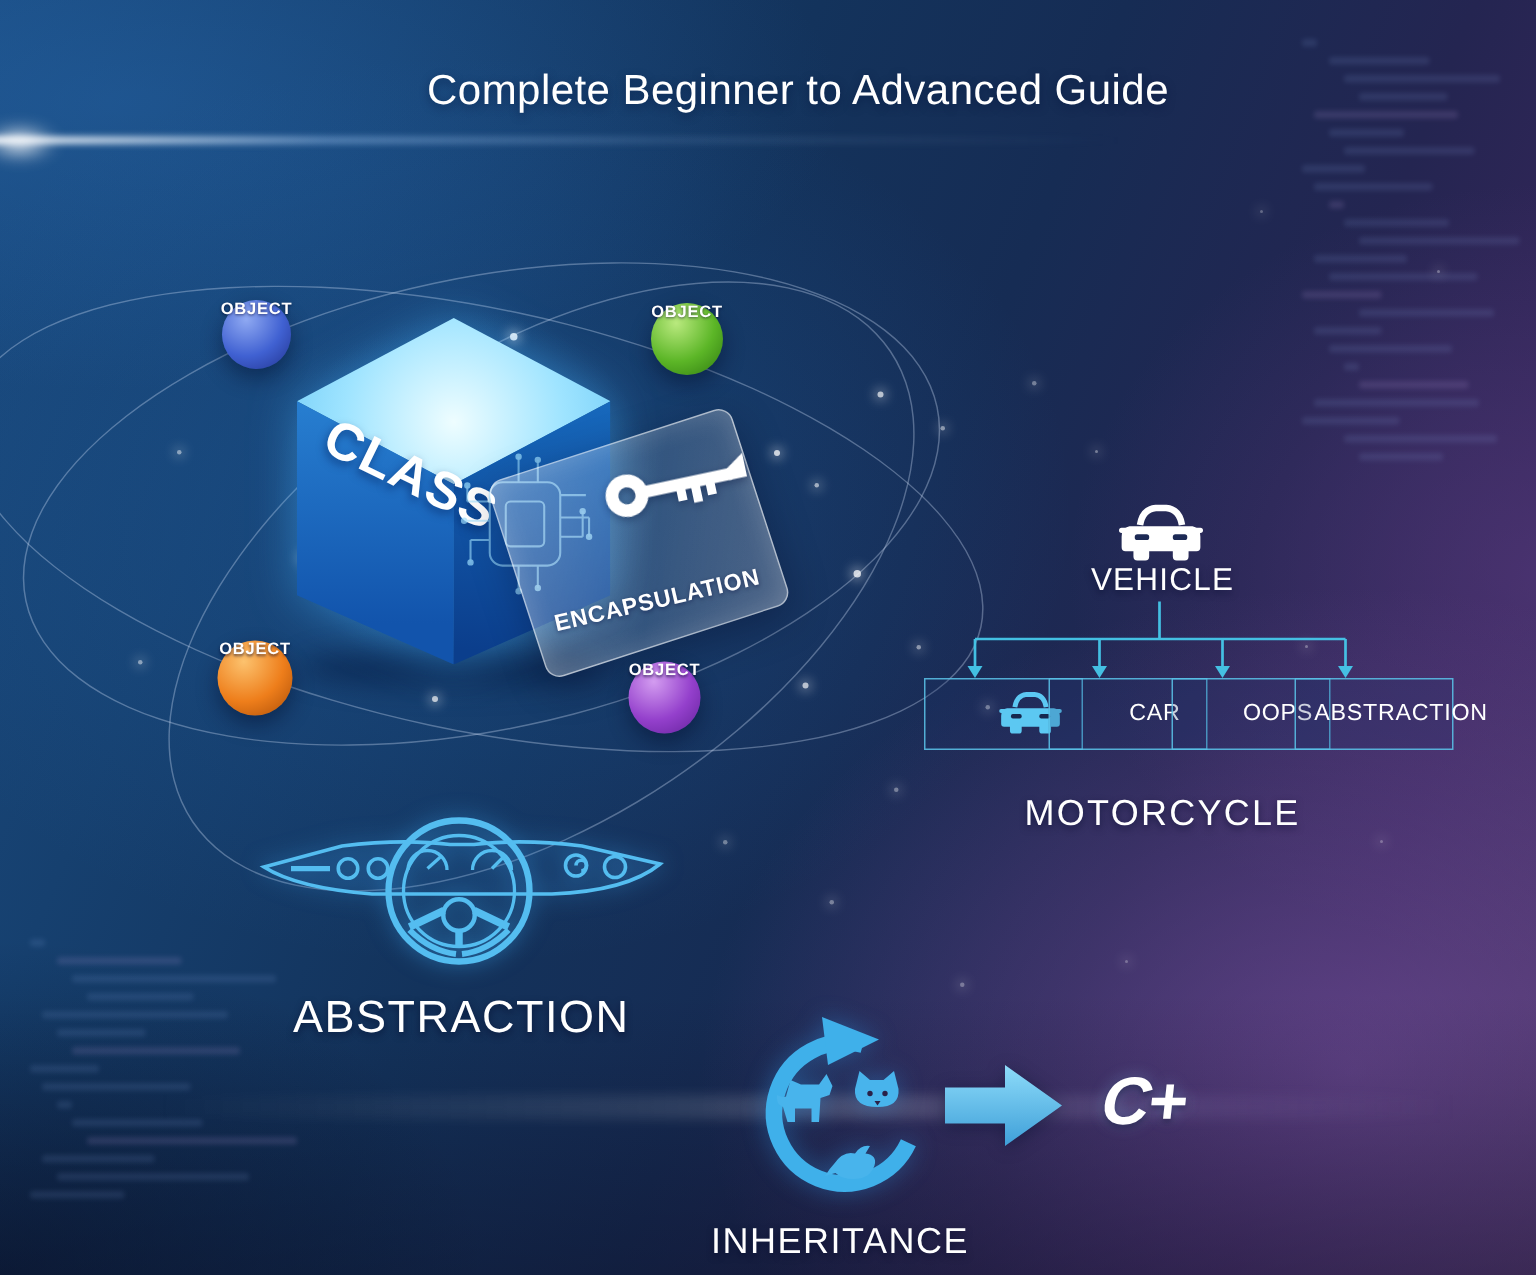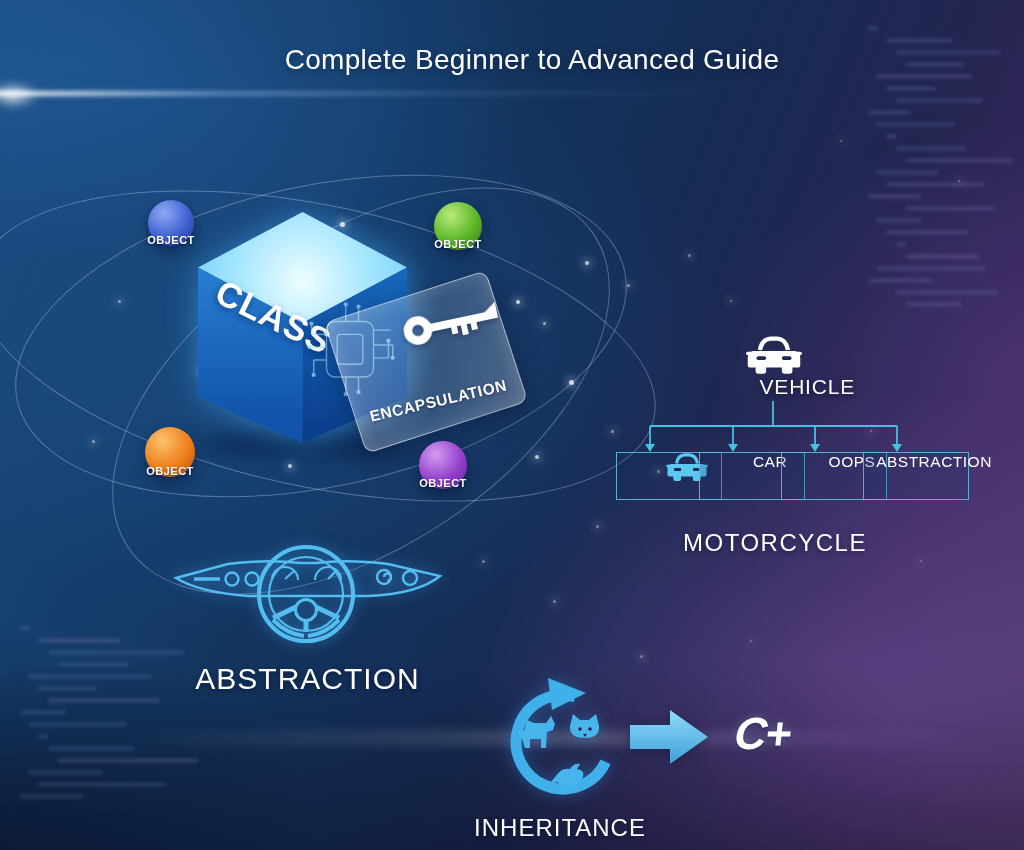--- a/index.html
+++ b/index.html
@@ -56,45 +56,45 @@
   .face-right{clip-path:polygon(50% 48%,100% 24%,100% 80%,50% 100%);
     background:linear-gradient(160deg, rgba(120,220,255,0.5), rgba(120,220,255,0) 38%),
                linear-gradient(185deg,#1b76cc 0%,#0b3e8c 92%);}
   .cube-shadow{left:200px;top:432px;width:200px;height:26px;border-radius:50%;
     background:rgba(0,18,55,0.45);filter:blur(9px);}
   .class-label{left:6%;top:37%;width:60%;font-size:35px;font-weight:bold;
     transform:rotate(26deg);letter-spacing:1px;text-shadow:0 3px 6px rgba(0,30,90,0.5);}
   .circuit{right:4%;top:33%;width:46%;height:54%;opacity:.75;}
 
   
-  .sphere{border-radius:50%;display:flex;align-items:flex-end;justify-content:center;
+  .sphere{border-radius:50%;display:flex;align-items:flex-start;justify-content:center;
     font-size:11px;font-weight:600;letter-spacing:.5px;
     text-shadow:0 1px 2px rgba(0,0,40,.6);box-shadow:0 6px 14px rgba(0,10,40,.45);}
   .sph-blue{background:radial-gradient(circle at 35% 28%, #8fa9f2 0%, #4061d2 55%, #22338f 100%);}
   .sph-green{background:radial-gradient(circle at 35% 28%, #b9e97e 0%, #5cb627 55%, #2f7a10 100%);}
   .sph-orange{background:radial-gradient(circle at 35% 28%, #fcc26e 0%, #ee7e1b 55%, #ab4d07 100%);}
   .sph-purple{background:radial-gradient(circle at 35% 28%, #d39cf0 0%, #9440cc 55%, #63219a 100%);}
 
   
   .glass-card{left:341px;top:293px;width:168px;height:136px;border-radius:10px;
     transform:rotate(-18deg);border:1px solid rgba(255,255,255,0.55);
     background:linear-gradient(115deg, rgba(255,255,255,0.32), rgba(255,255,255,0.13) 55%, rgba(255,255,255,0.24));
     box-shadow:0 8px 26px rgba(0,0,25,0.3), inset 0 0 18px rgba(255,255,255,0.18);}
   .key{position:absolute;left:42%;top:13%;width:96px;transform:rotate(6deg);
     filter:drop-shadow(0 2px 3px rgba(0,10,50,.35));}
   .encap-label{position:absolute;left:2%;bottom:13%;width:96%;text-align:center;
     transform:rotate(5deg);font-size:15.5px;font-weight:bold;letter-spacing:.6px;
     text-shadow:0 1px 3px rgba(0,0,50,.45);}
 
   
   .vehicle-icon{left:746px;top:336px;width:56px;}
-  .vehicle-label{left:695px;top:375px;width:160px;font-size:21px;font-weight:500;letter-spacing:.8px;text-align:right;}
+  .vehicle-label{left:695px;top:375px;width:160px;font-size:21px;font-weight:500;letter-spacing:.8px;}
   .tree{left:610px;top:399px;}
   .inh-box{top:452px;width:68px;height:46px;border:1.5px solid rgba(92,198,235,0.85);
-    background:rgba(28,52,104,0.22);display:flex;align-items:flex-start;justify-content:center;
+    background:rgba(28,52,104,0.22);display:flex;align-items:center;justify-content:center;
     font-size:15.5px;letter-spacing:.5px;white-space:nowrap;padding-left:36px;}
   .inh-label{left:655px;top:529px;width:240px;font-size:24px;font-weight:500;letter-spacing:1.5px;}
 
   
   .wheel{left:168px;top:522px;filter:drop-shadow(0 0 7px rgba(60,165,240,.55));}
   .abs-label{left:190px;top:662px;width:235px;font-size:30px;font-weight:500;letter-spacing:1px;}
 
   
   .cycle{left:500px;top:676px;filter:drop-shadow(0 0 8px rgba(50,150,230,.4));}
   .big-arrow{left:630px;top:708px;filter:drop-shadow(0 2px 6px rgba(0,10,40,.4));}

